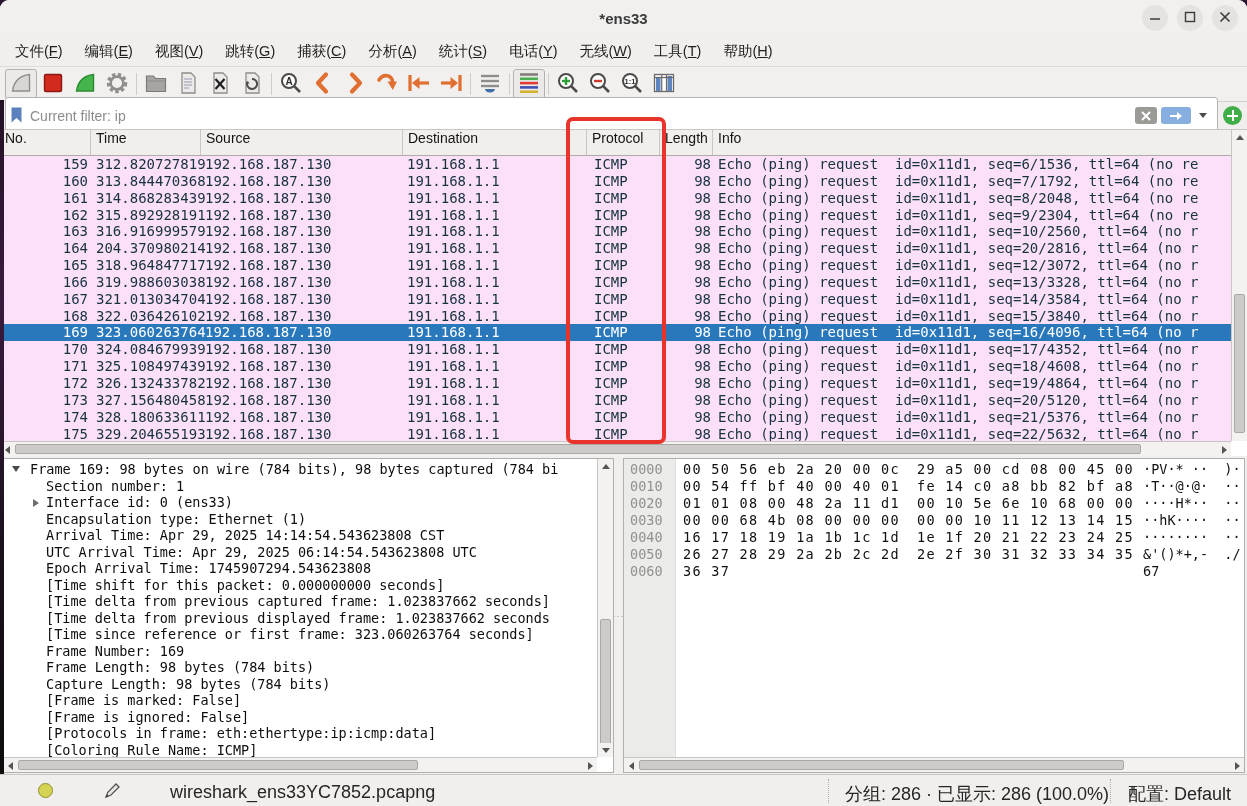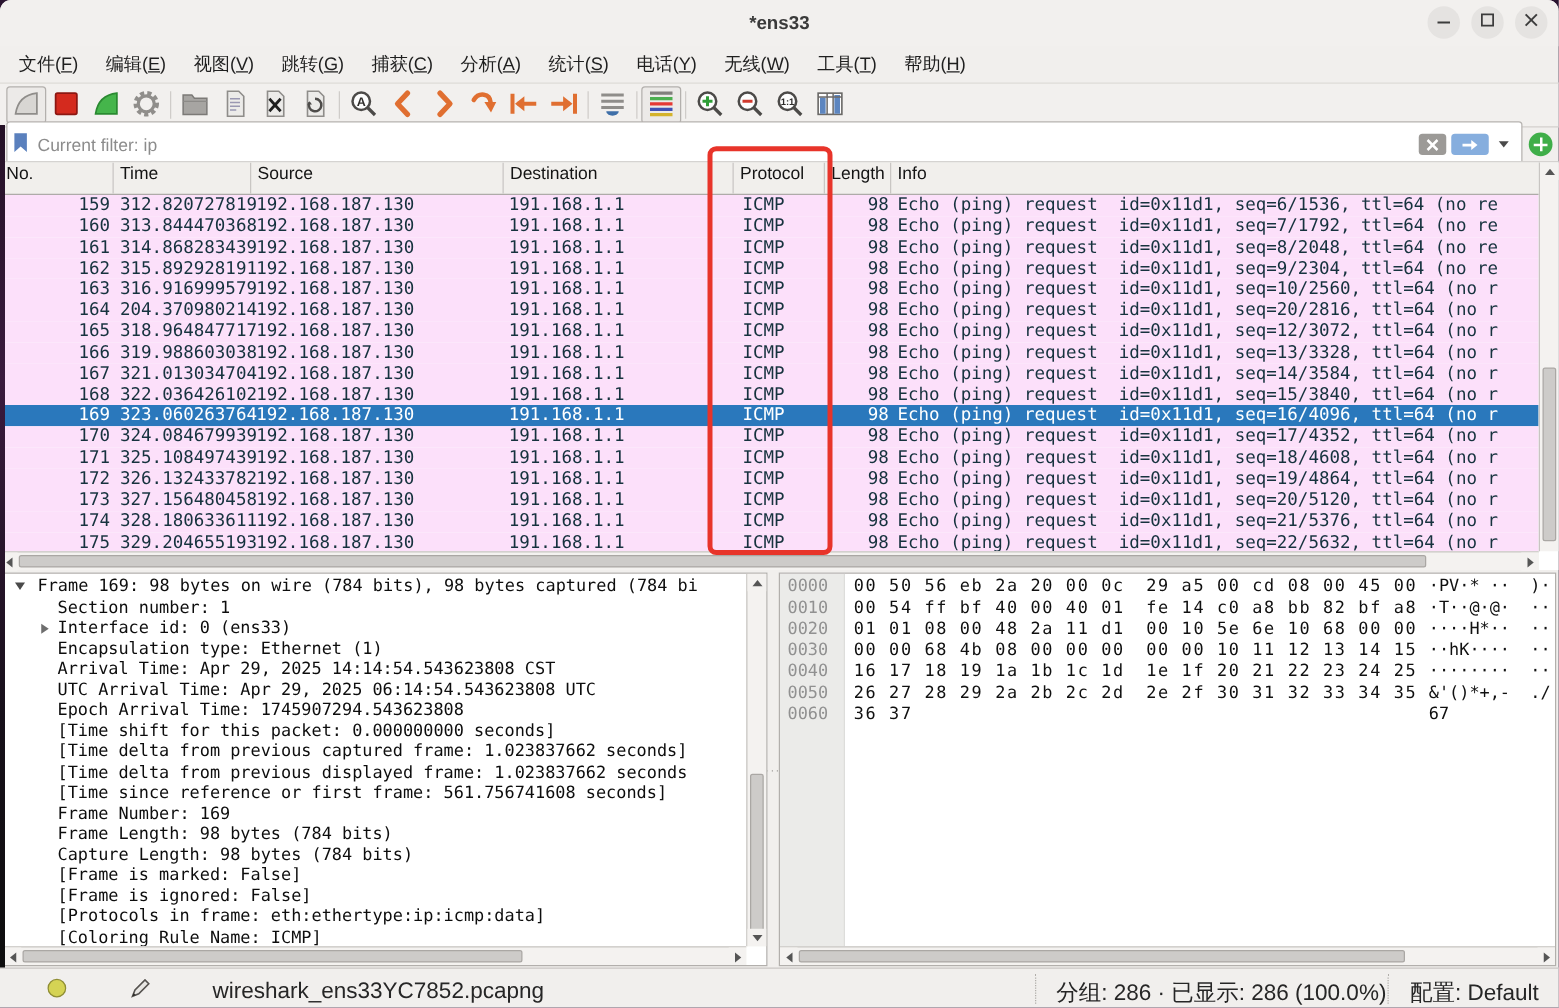--- a/index.html
+++ b/index.html
@@ -386,21 +386,21 @@
           <div class="dline"><span class="exp exp-open"></span><span class="txt-root">Frame 169: 98 bytes on wire (784 bits), 98 bytes captured (784 bi</span></div>
           <div class="dline"><span class="txt-child">Section number: 1</span></div>
           <div class="dline"><span class="exp exp-closed"></span><span class="txt-child">Interface id: 0 (ens33)</span></div>
           <div class="dline"><span class="txt-child">Encapsulation type: Ethernet (1)</span></div>
           <div class="dline"><span class="txt-child">Arrival Time: Apr 29, 2025 14:14:54.543623808 CST</span></div>
           <div class="dline"><span class="txt-child">UTC Arrival Time: Apr 29, 2025 06:14:54.543623808 UTC</span></div>
           <div class="dline"><span class="txt-child">Epoch Arrival Time: 1745907294.543623808</span></div>
           <div class="dline"><span class="txt-child">[Time shift for this packet: 0.000000000 seconds]</span></div>
           <div class="dline"><span class="txt-child">[Time delta from previous captured frame: 1.023837662 seconds]</span></div>
           <div class="dline"><span class="txt-child">[Time delta from previous displayed frame: 1.023837662 seconds</span></div>
-          <div class="dline"><span class="txt-child">[Time since reference or first frame: 561.756741608 seconds]</span></div>
+          <div class="dline"><span class="txt-child">[Time since reference or first frame: 323.060263764 seconds]</span></div>
           <div class="dline"><span class="txt-child">Frame Number: 169</span></div>
           <div class="dline"><span class="txt-child">Frame Length: 98 bytes (784 bits)</span></div>
           <div class="dline"><span class="txt-child">Capture Length: 98 bytes (784 bits)</span></div>
           <div class="dline"><span class="txt-child">[Frame is marked: False]</span></div>
           <div class="dline"><span class="txt-child">[Frame is ignored: False]</span></div>
           <div class="dline"><span class="txt-child">[Protocols in frame: eth:ethertype:ip:icmp:data]</span></div>
           <div class="dline"><span class="txt-child">[Coloring Rule Name: ICMP]</span></div>
         </div>
       <div class="sb-track-v" style="bottom:15px">
         <div class="sb-btn" style="top:0;left:0">

